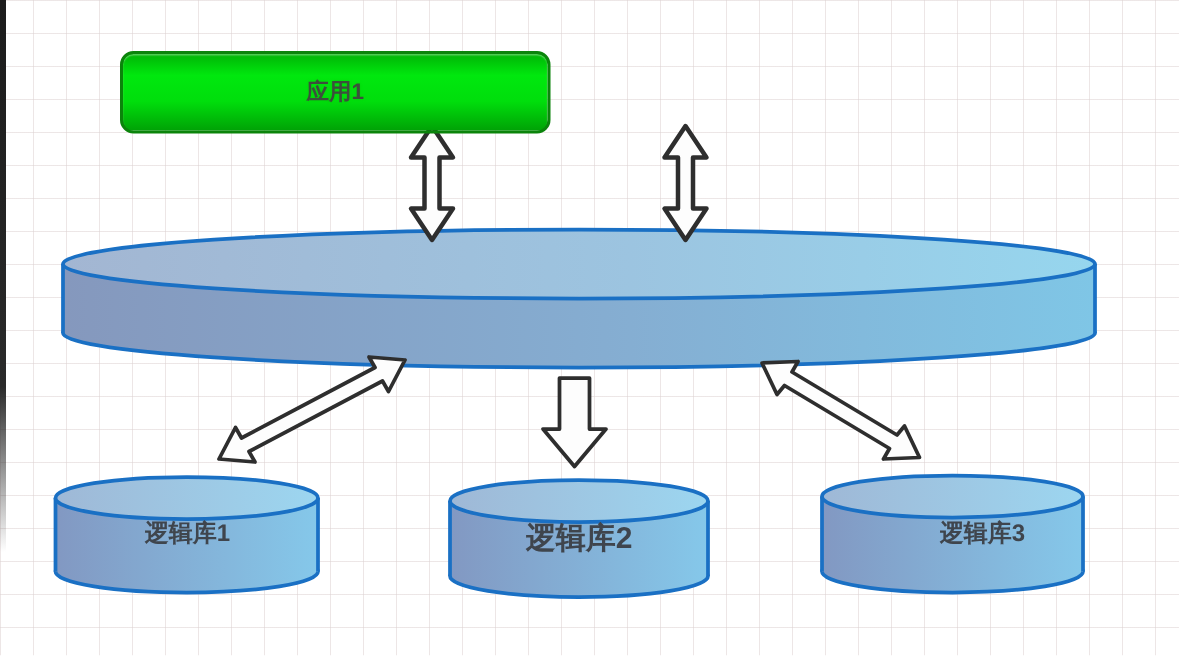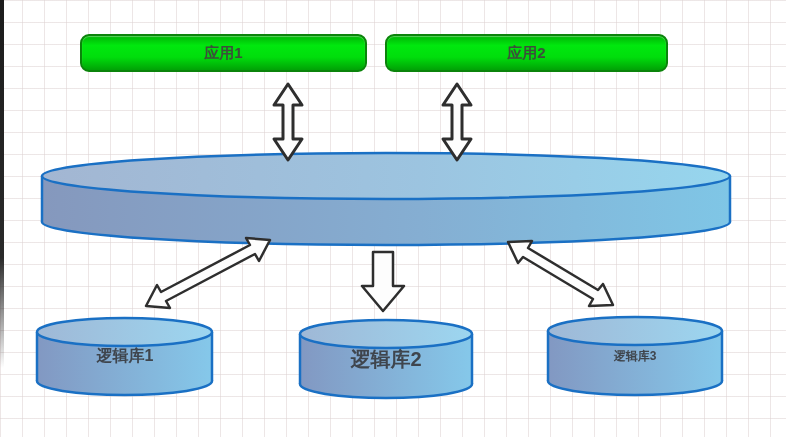--- a/index.html
+++ b/index.html
@@ -14,42 +14,42 @@
     background-size:22px 22px;
     font-family:"Liberation Sans", sans-serif;
   }
   .edge-artifact{
     position:absolute;left:0;top:0;width:4px;height:368px;
     background:linear-gradient(180deg,#1c1c1c 0%,#2a2a2a 70%,rgba(40,40,40,0) 100%);
   }
   .shapes{position:absolute;left:0;top:0;}
   .app-box{
     position:absolute;
-    height:38px;
+    height:55px;
     border:2px solid #0b840b;
     border-radius:9px;
     background:linear-gradient(180deg,#00b406 0%,#00e80e 28%,#00de0c 62%,#00a206 100%);
     display:flex;align-items:center;justify-content:center;
     box-sizing:border-box;
     box-shadow:inset 0 1px 1px rgba(255,255,255,.35);
   }
   .app-box.app1{left:80px;top:34px;width:287px;}
   .app-box.app2{left:385px;top:34px;width:283px;}
   .app-label{
     font-size:15px;color:#3c4f3c;font-weight:bold;
     text-shadow:0 0 2px rgba(0,200,0,.6);
   }
   .lbl{
     position:absolute;transform:translate(-50%,-50%);
     color:#3f454d;font-weight:bold;white-space:nowrap;
   }
   .lbl.service{left:395px;top:201px;font-size:18px;letter-spacing:2px;color:#3a4148;}
   .lbl.db1{left:125px;top:356px;font-size:16px;}
   .lbl.db2{left:386px;top:359px;font-size:20px;}
-  .lbl.db3{left:635px;top:356px;font-size:12px;}
+  .lbl.db3{left:655px;top:356px;font-size:16px;}
 </style>
 </head>
 <body>
 
 <div class="canvas">
 
   <div class="edge-artifact"></div>
 
   <svg class="shapes" width="786" height="437" viewBox="0 0 786 437">
     <defs>
@@ -112,21 +112,18 @@
     <polygon points="270,240 246,238 250,245 161,292 157,285 146,306 170,308 166,301 255,254 259,261" fill="#fdfdfd" stroke="#2e2e2e" stroke-width="2.5" stroke-linejoin="round"></polygon>
 
     <polygon points="373,252 393,252 393,286 404,286 383,311 362,286 373,286" fill="#fdfdfd" stroke="#2e2e2e" stroke-width="2.5" stroke-linejoin="round"></polygon>
 
     <polygon points="508,242 518,263 523,257 593,299 589,306 613,305 603,284 598,290 528,248 532,241" fill="#fdfdfd" stroke="#2e2e2e" stroke-width="2.5" stroke-linejoin="round"></polygon>
   </svg>
 
   <div class="app-box app1">
     <span class="app-label">应用1</span>
   </div>
-  <div class="app-box app2">
-    <span class="app-label">应用2</span>
-  </div>
 
   <div class="lbl db1">逻辑库1</div>
   <div class="lbl db2">逻辑库2</div>
   <div class="lbl db3">逻辑库3</div>
 
 </div>
 
 </body></html>

